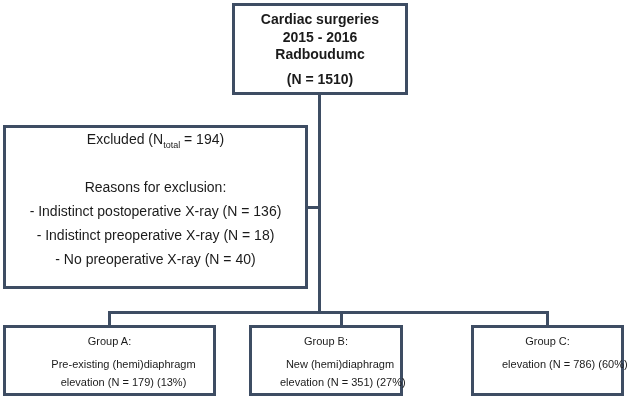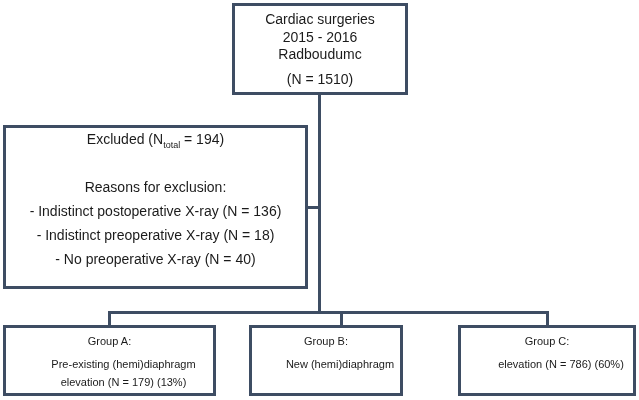--- a/index.html
+++ b/index.html
@@ -20,37 +20,37 @@
     position:absolute;
     box-sizing:border-box;
     border:3px solid var(--border);
     background:#fff;
     text-align:center;
     font-size:14px;
     line-height:17.5px;
   }
   .box .ln{white-space:nowrap;}
   
-  .box-top{left:232px;top:3px;width:176px;height:92px;padding-top:5px;}
+  .box-top{left:232px;top:3px;width:176px;height:92px;padding-top:5px;font-weight:bold;}
   .box-top .n-line{margin-top:7px;line-height:17.5px;}
   
   .box-excluded{left:3px;top:125px;width:305px;height:164px;padding-top:1px;}
   .box-excluded .title{line-height:20px;white-space:nowrap;}
   .box-excluded .title sub{font-size:9px;}
   .box-excluded .reasons-header{margin-top:22px;line-height:20px;white-space:nowrap;}
   .box-excluded .reasons{margin-top:2px;}
   .box-excluded .reasons .ln{line-height:24px;}
   
   .box-group{top:325px;height:71px;padding-top:3px;font-size:11px;}
   .box-group .title{line-height:20px;white-space:nowrap;}
   .box-group .body{margin-top:4px;padding-left:28px;}
   .box-group .body .ln{line-height:18px;}
   .box-group-a{left:3px;width:213px;}
   .box-group-b{left:249px;width:154px;}
-  .box-group-c{left:458px;width:178px;}
+  .box-group-c{left:471px;width:153px;}
   
   .line{position:absolute;background:var(--border);}
   .line-top-vertical{left:318px;top:93px;width:3px;height:221px;}
   .line-excluded-stub{left:305px;top:206px;width:13px;height:3px;}
   .line-horizontal{left:108px;top:311px;width:441px;height:3px;}
   .line-drop-a{left:108px;top:313px;width:3px;height:12px;}
   .line-drop-b{left:340px;top:313px;width:3px;height:12px;}
   .line-drop-c{left:546px;top:313px;width:3px;height:12px;}
 </style>
 </head>
@@ -87,20 +87,21 @@
     <div class="body">
       <div class="ln">Pre-existing (hemi)diaphragm</div>
       <div class="ln">elevation (N = 179) (13%)</div>
     </div>
   </div>
 
   <div class="box box-group box-group-b">
     <div class="title">Group B:</div>
     <div class="body">
       <div class="ln">New (hemi)diaphragm</div>
+      <div class="ln">elevation (N = 351) (27%)</div>
     </div>
   </div>
 
   <div class="box box-group box-group-c">
     <div class="title">Group C:</div>
     <div class="body">
       <div class="ln">elevation (N = 786) (60%)</div>
     </div>
   </div>
 

